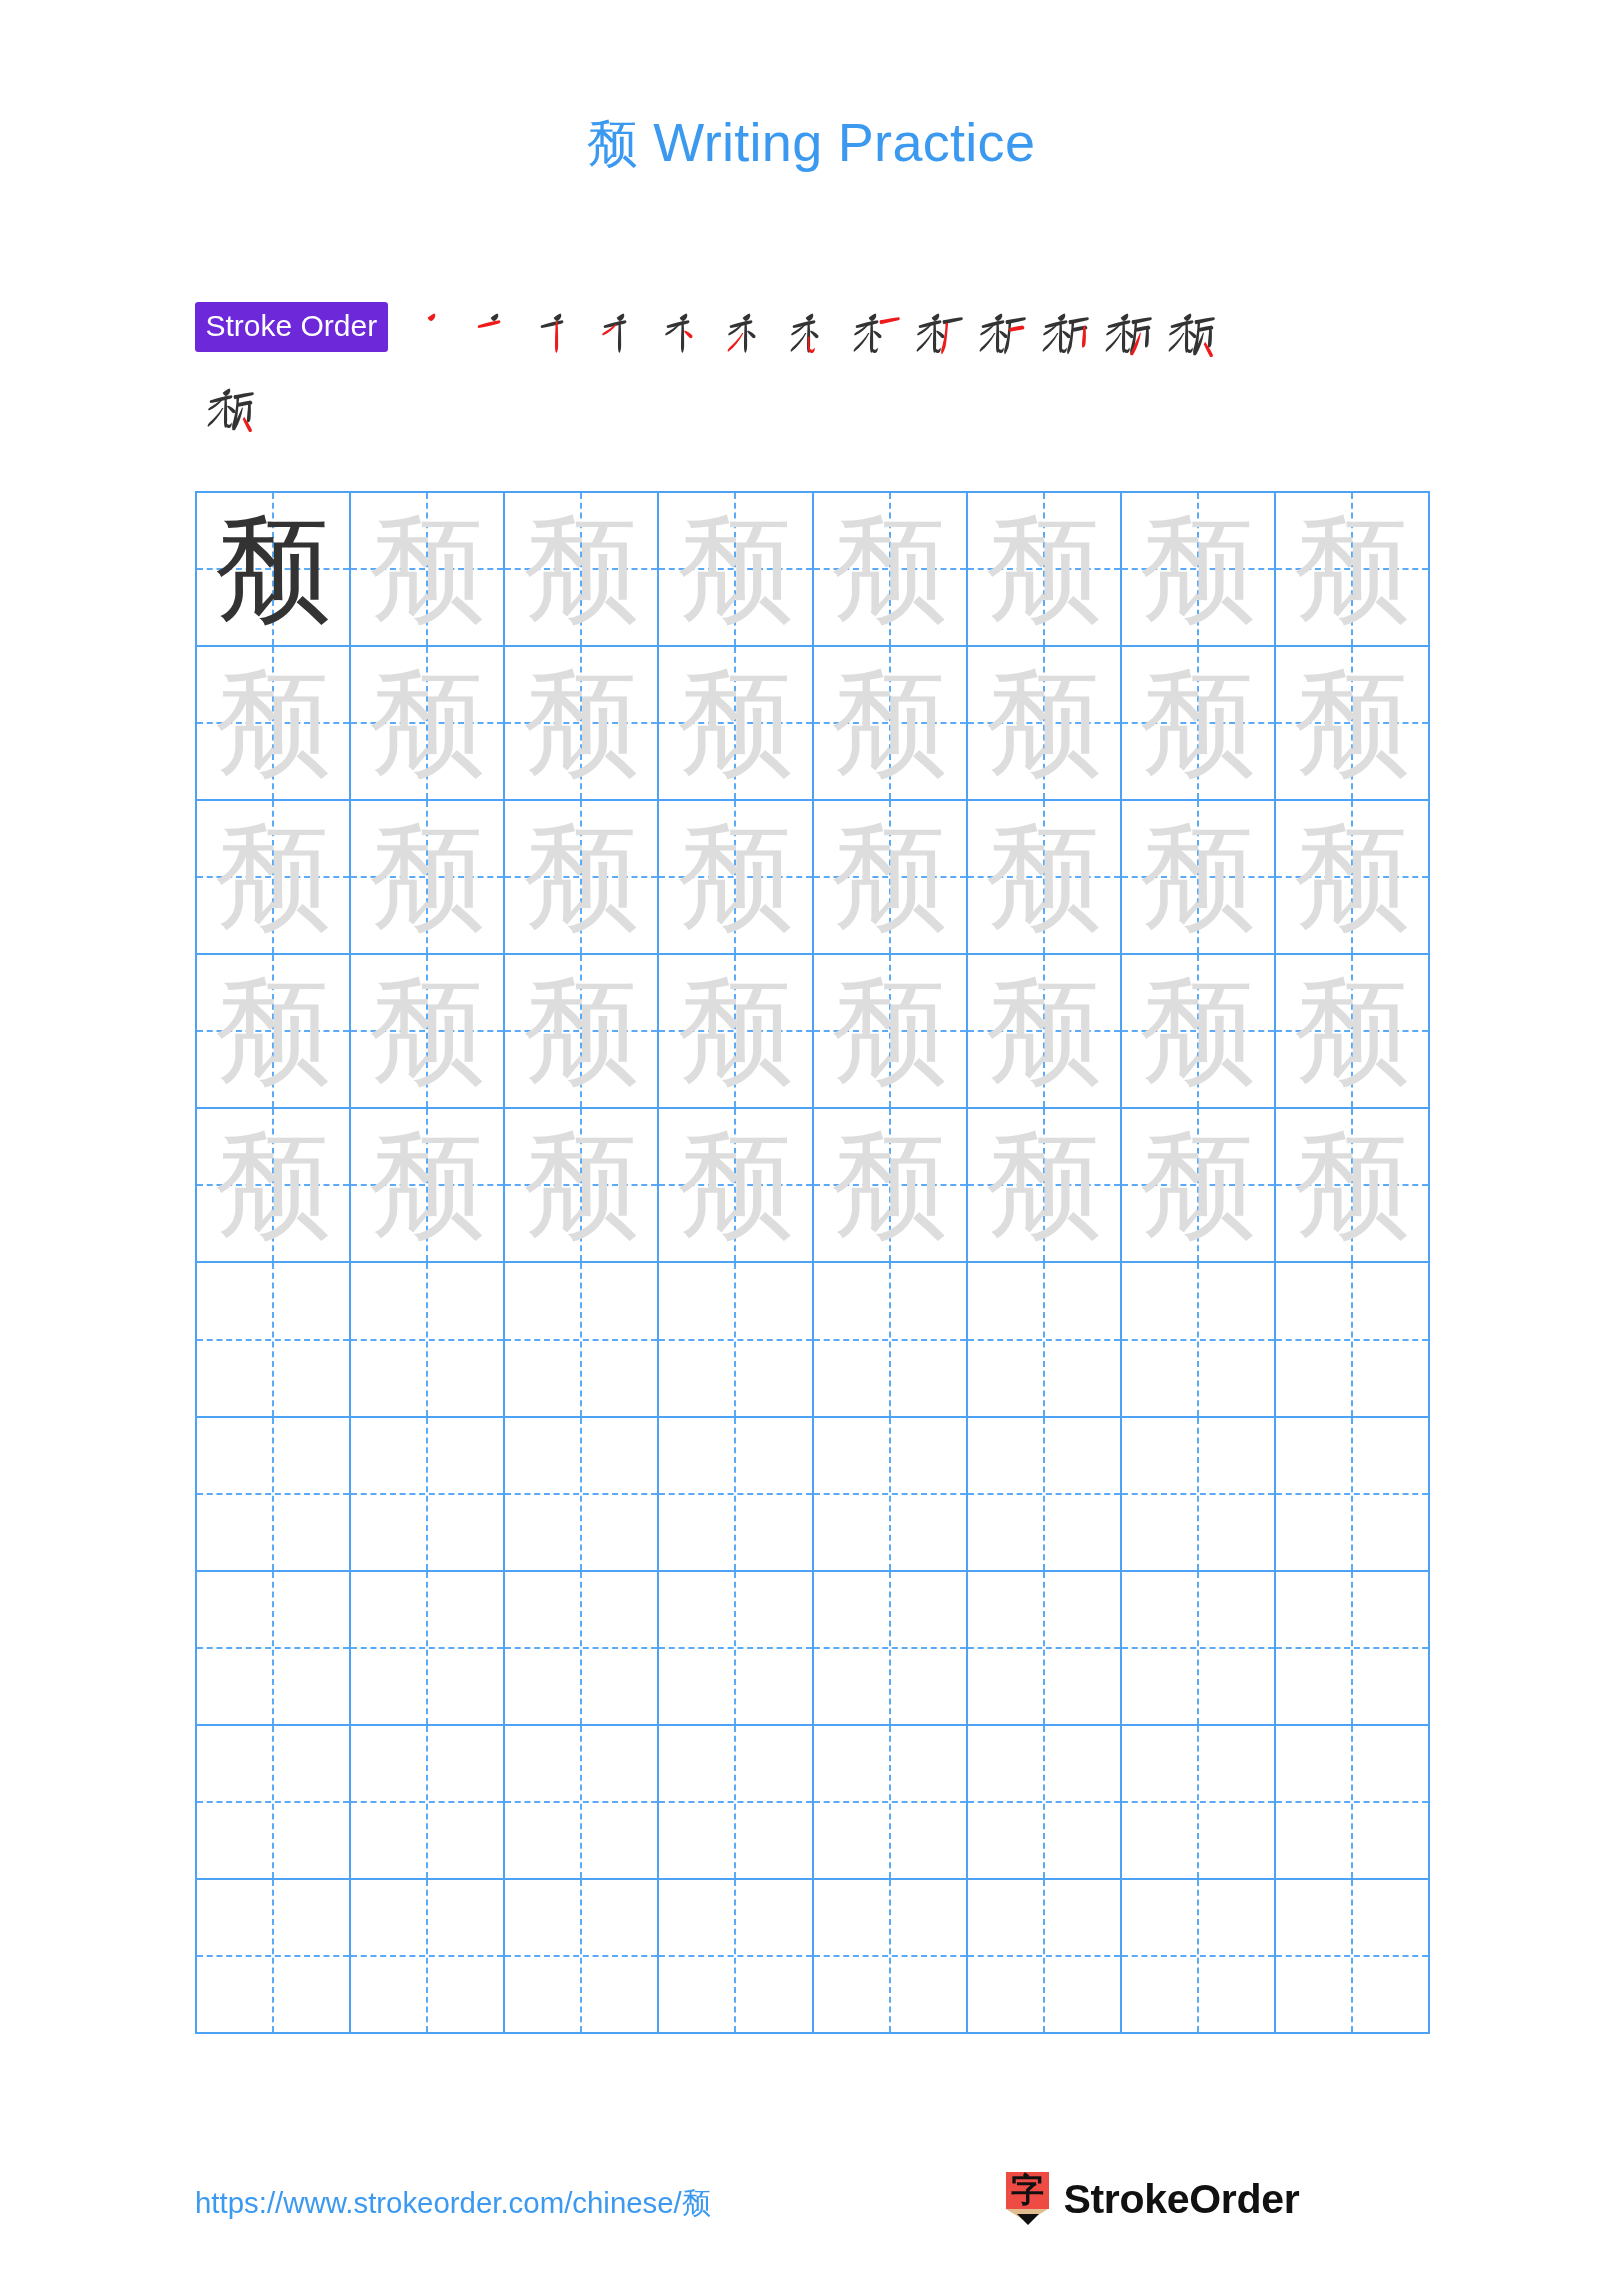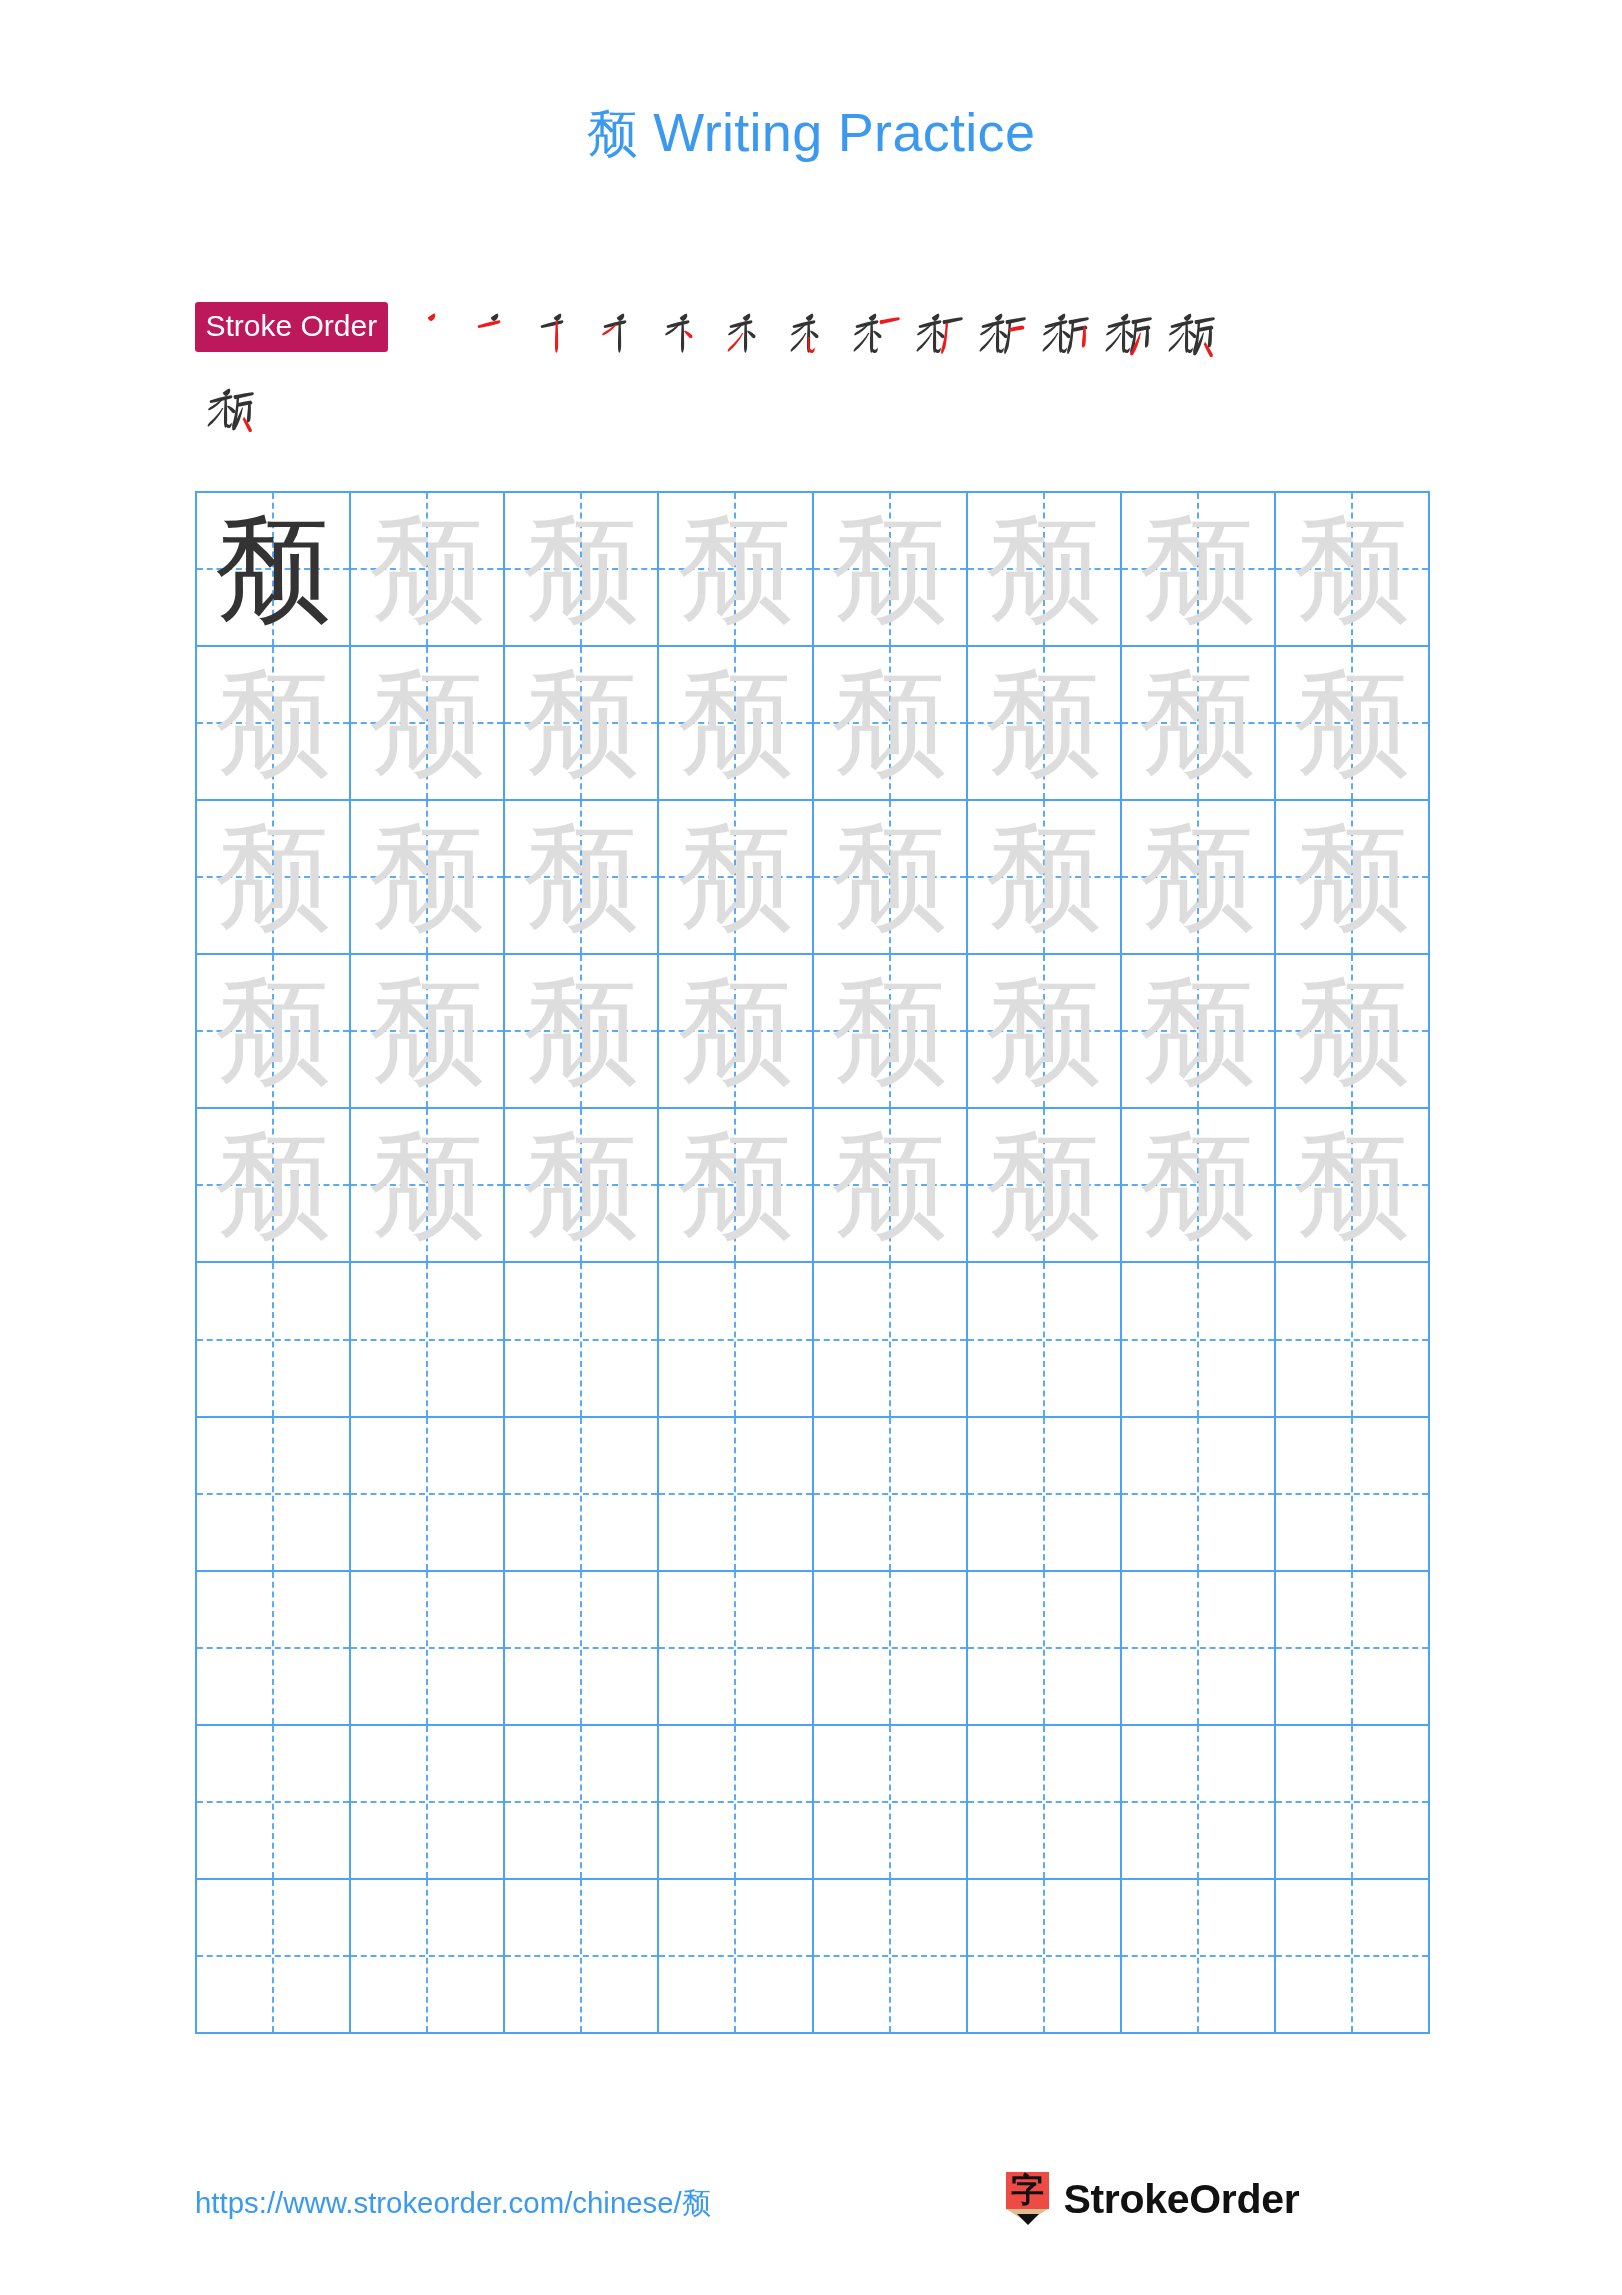--- a/index.html
+++ b/index.html
@@ -11,21 +11,21 @@
     width: 1622px;
     height: 2295px;
     font-family: "Liberation Sans", sans-serif;
     position: relative;
     overflow: hidden;
   }
 
   
   .page-title {
     position: absolute;
-    top: 100px;
+    top: 110px;
     left: 0;
     width: 100%;
     text-align: center;
     font-size: 54px;
     color: #3b9aef;
     font-weight: 400;
     letter-spacing: 0.3px;
     white-space: nowrap;
   }
   .page-title .hanzi-title {
@@ -40,21 +40,21 @@
     left: 195px;
     width: 1237px;
   }
   .stroke-row {
     display: flex;
     align-items: flex-start;
     flex-wrap: wrap;
   }
   .stroke-badge {
     display: inline-block;
-    background: #be185d;
+    background: #6d28d9;
     color: #ffffff;
     font-size: 30px;
     line-height: 1;
     padding: 8.5px 10.5px 11px 10.5px;
     border-radius: 3.3px;
     margin-right: 11.8px;
     white-space: nowrap;
     flex: 0 0 auto;
   }
   .stroke-step {

